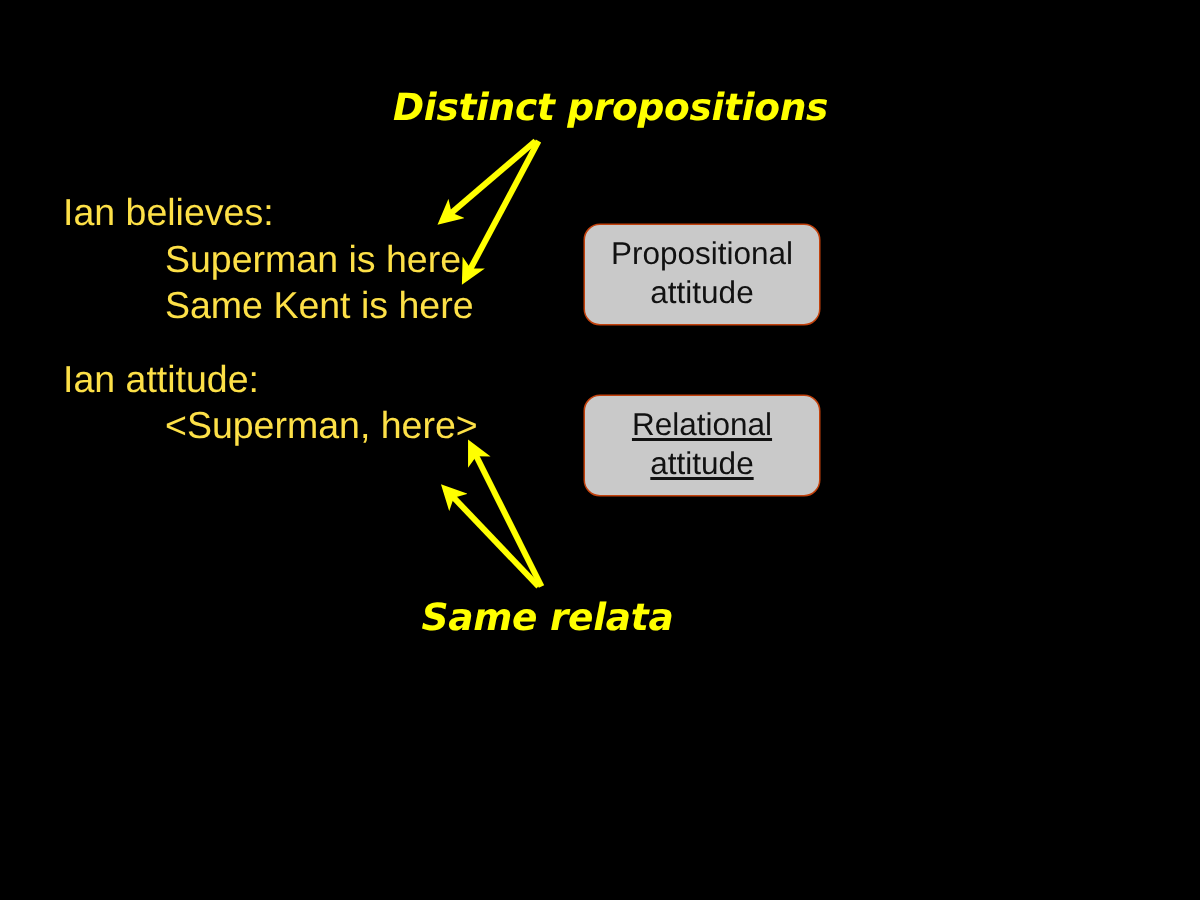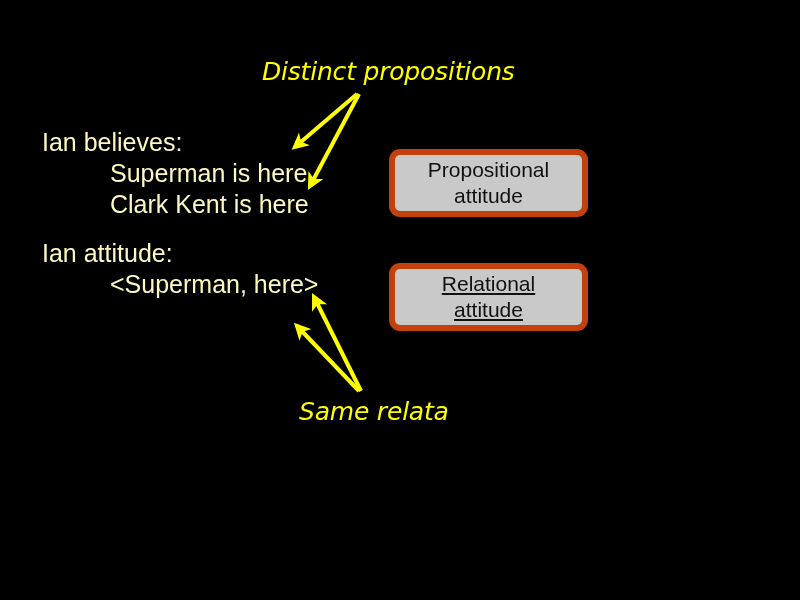--- a/index.html
+++ b/index.html
@@ -18,60 +18,60 @@
   .slide {
     position: absolute;
     inset: 0;
     background: #000000;
   }
   
   .annotation {
     position: absolute;
     color: #FFFF00;
     font-style: italic;
-    font-weight: 400;
+    font-weight: 700;
     font-family: "DejaVu Sans", sans-serif;
     white-space: nowrap;
     letter-spacing: -0.2px;
   }
   #annotation-top {
     left: 262px;
     top: 57px;
     font-size: 25px;
   }
   #annotation-bottom {
-    left: 299px;
+    left: 281px;
     top: 397px;
     font-size: 25px;
   }
   
   .text-block {
     position: absolute;
-    color: #fef9c3;
+    color: #fde047;
     font-family: "Liberation Sans", sans-serif;
     white-space: nowrap;
   }
   .block-heading {
     font-size: 25px;
     line-height: 31px;
   }
   .block-line {
     font-size: 25px;
     line-height: 31px;
     padding-left: 68px;
   }
   #believes-block { left: 42px; top: 127px; }
   #registers-block { left: 42px; top: 238px; }
   
   .callout-box {
     position: absolute;
-    width: 199px;
+    width: 158px;
     height: 68px;
     background: #c9c9c9;
-    border: 6px solid #c2410c;
+    border: 1px solid #c2410c;
     border-radius: 11px;
     display: flex;
     align-items: center;
     justify-content: center;
     text-align: center;
     color: #111111;
     font-size: 21px;
     line-height: 26px;
     font-family: "Liberation Sans", sans-serif;
     box-sizing: border-box;
@@ -91,21 +91,21 @@
 </head>
 <body>
 
 <div class="slide">
 
   <div class="annotation" id="annotation-top">Distinct propositions</div>
 
   <div class="text-block" id="believes-block">
     <div class="block-heading">Ian believes:</div>
     <div class="block-line">Superman is here</div>
-    <div class="block-line">Clark Kent is here</div>
+    <div class="block-line">Same Kent is here</div>
   </div>
 
   <div class="text-block" id="registers-block">
     <div class="block-heading">Ian attitude:</div>
     <div class="block-line">&lt;Superman, here&gt;</div>
   </div>
 
   <div class="callout-box" id="box-propositional">
     <div>
       <div>Propositional</div>

